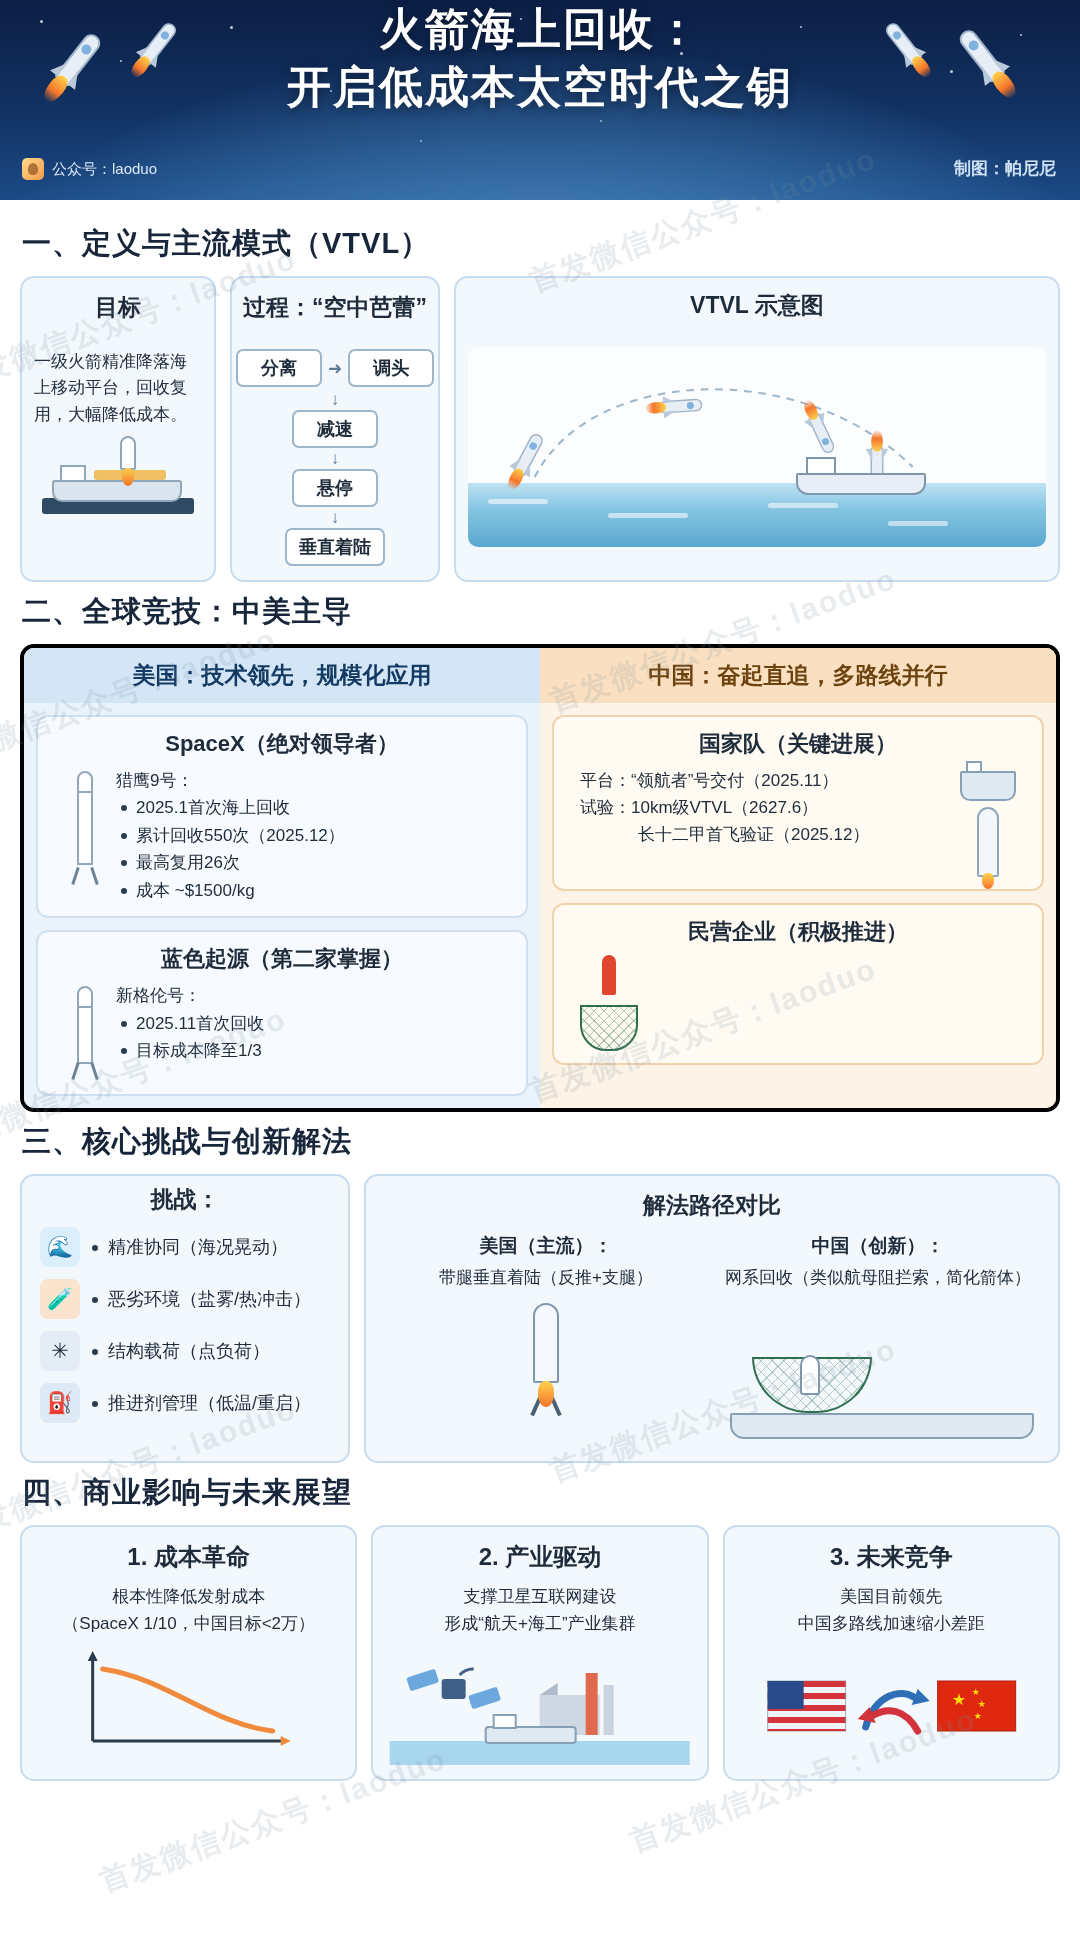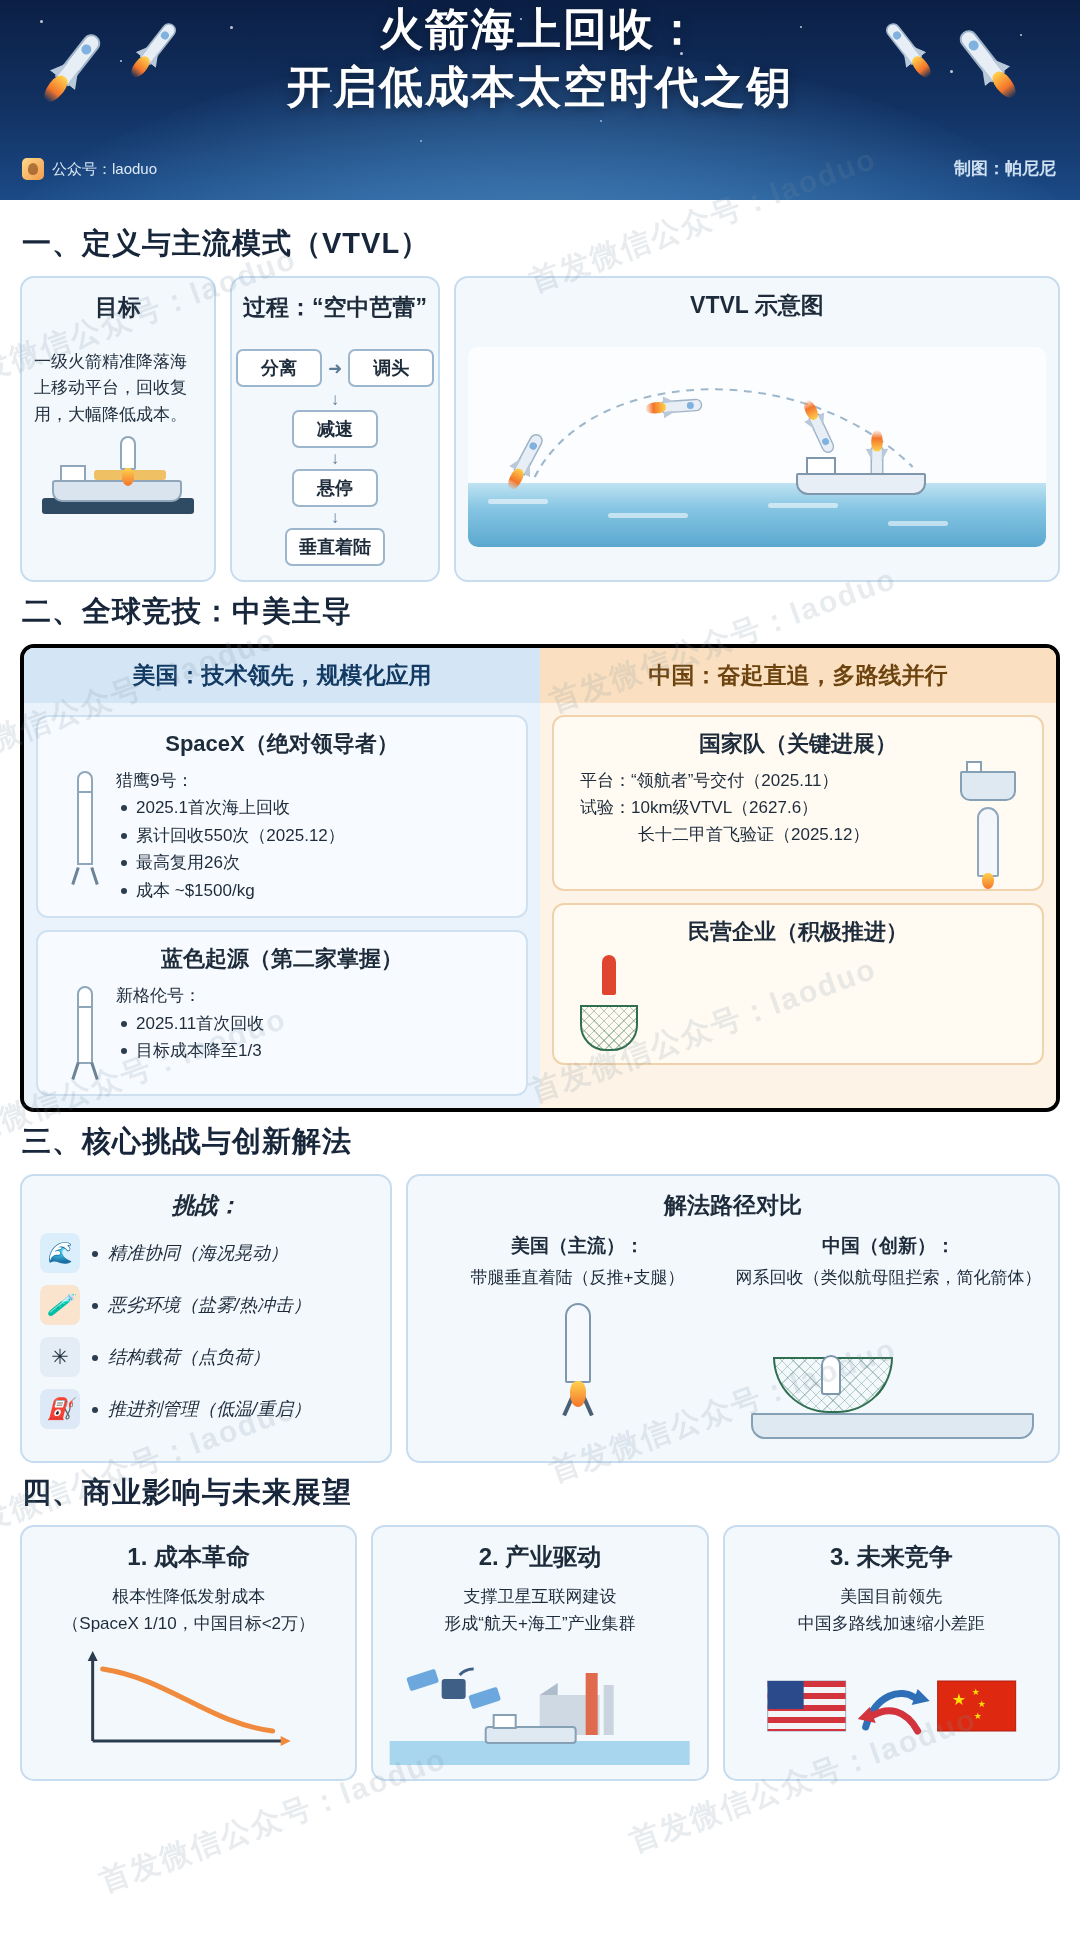--- a/index.html
+++ b/index.html
@@ -168,21 +168,21 @@
   .mini-ship .c{position:absolute;left:4px;top:-12px;width:16px;height:12px;background:#fff;border:2px solid #86a0b6;}
   .mini-cz { width: 22px; height: 70px; background:#f3f7fb;border:2px solid #8fa6bb;border-radius:11px 11px 2px 2px; position:relative;}
   .mini-cz:after{content:"";position:absolute;left:50%;transform:translateX(-50%);bottom:-14px;width:12px;height:16px;background:linear-gradient(180deg,#ffd24d,#f4752b);border-radius:50% 50% 60% 60%;}
   .red-rocket { width:14px;height:40px;background:#e0452f;border-radius:7px 7px 2px 2px;}
   .net-icon { width:58px;height:46px;border:2px solid #2f6f4f;border-radius:0 0 26px 26px;background:
      repeating-linear-gradient(45deg, rgba(47,111,79,.35) 0 1px, transparent 1px 7px),
      repeating-linear-gradient(-45deg, rgba(47,111,79,.35) 0 1px, transparent 1px 7px); }
 
   
   .s3 { display: flex; gap: 14px; }
-  .s3 .chal { width: 372px; padding: 14px 14px; font-style: italic; }
+  .s3 .chal { width: 330px; padding: 8px 14px; }
   .s3 .sol { flex: 1; padding: 14px 14px; }
   .chal h4 { text-align:center; font-size: 23px; font-weight: bold; margin-bottom: 10px; }
   .chal-item { display: flex; align-items: center; gap: 12px; margin: 12px 0 12px 4px; }
   .chal-ico {
     width: 40px; height: 40px; flex: 0 0 40px; border-radius: 8px;
     display: flex; align-items: center; justify-content: center; font-size: 21px;
   }
   .chal-txt { font-size: 18px; position: relative; padding-left: 16px; }
   .chal-txt:before { content:""; position:absolute; left:0; top:10px; width:6px;height:6px;border-radius:50%;background:#2b3c4e;}
   .sol h4 { text-align:center; font-size: 23px; font-weight: bold; margin-bottom: 10px; }

